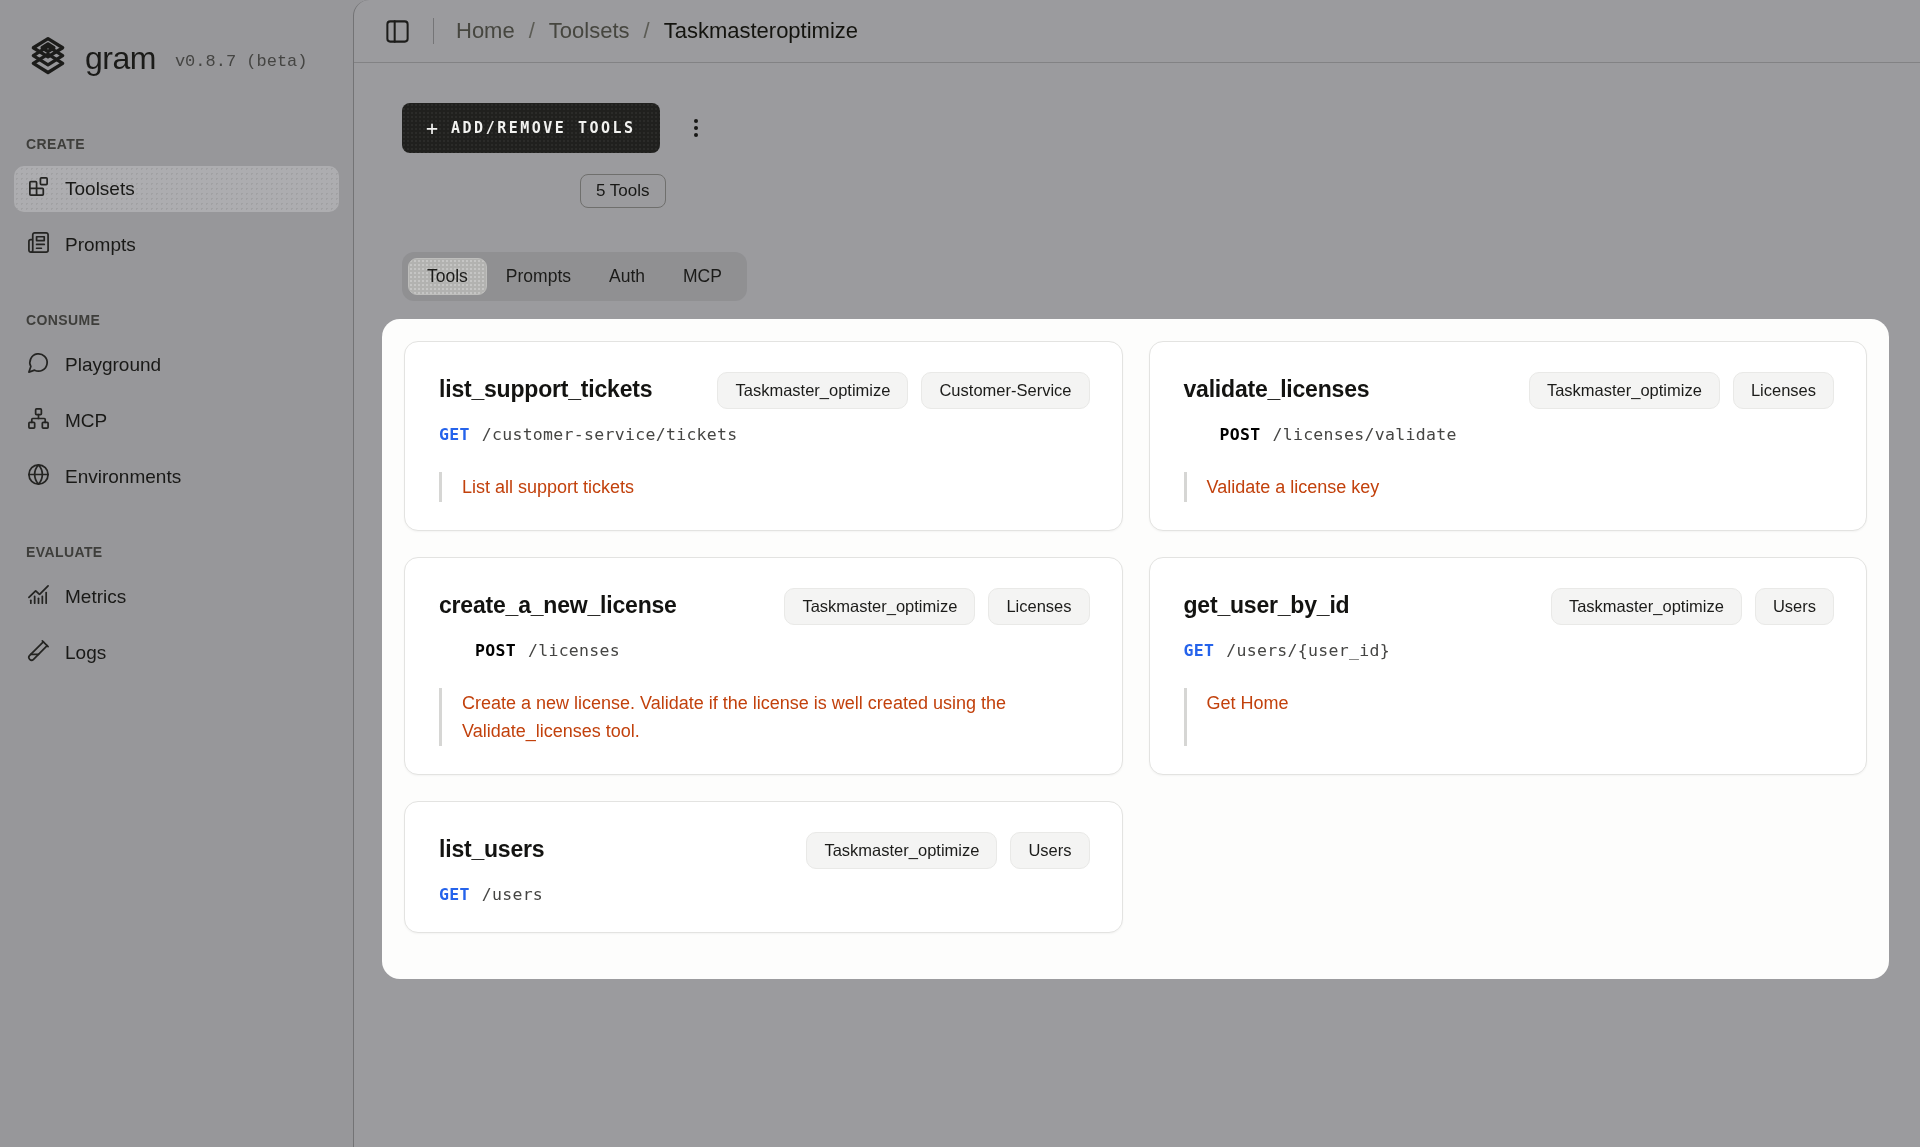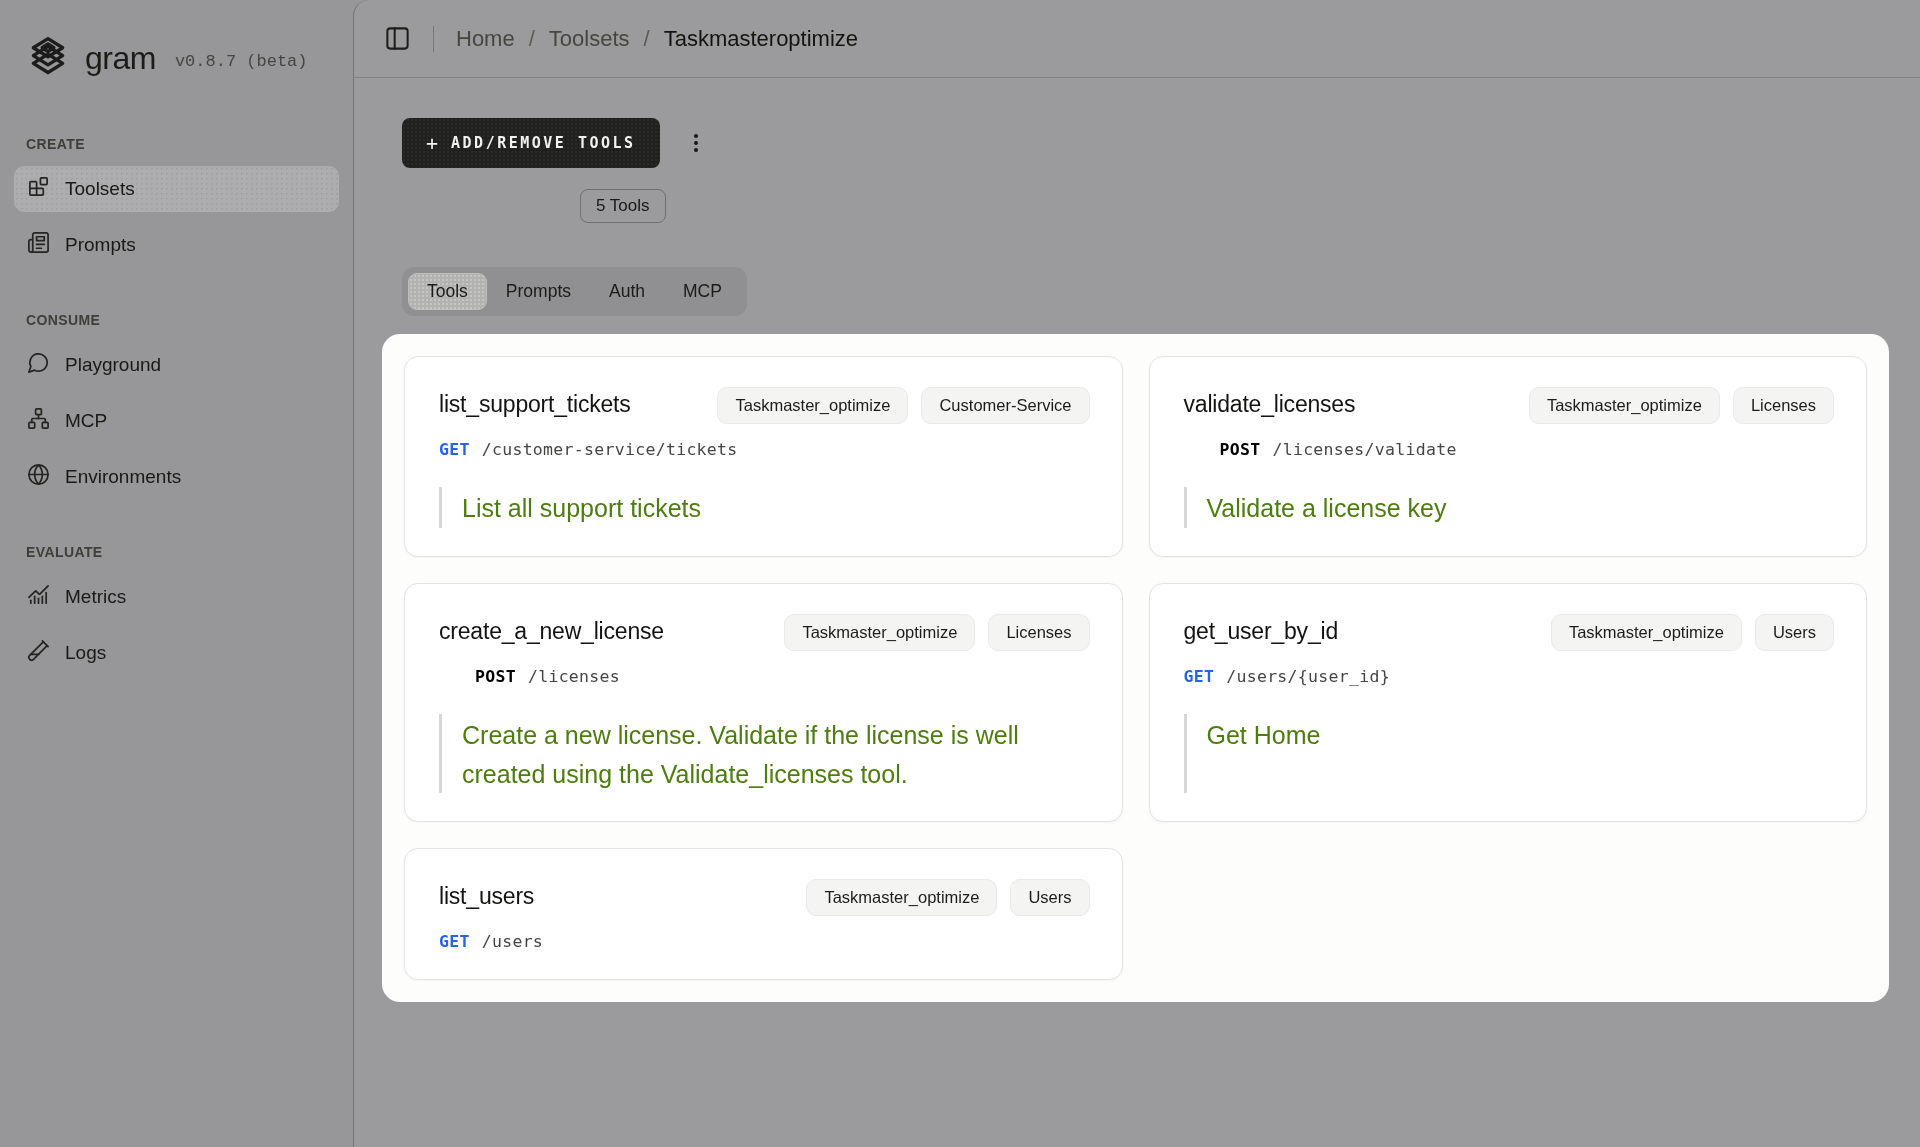--- a/index.html
+++ b/index.html
@@ -49,21 +49,21 @@
 
   
   .main {
     position: absolute; left: 353px; top: 0; right: 0; bottom: 0;
     background: #9b9b9e;
     border-left: 1px solid rgba(40,40,40,0.35);
     border-top-left-radius: 16px;
     overflow: hidden;
   }
   .topbar {
-    height: 78px; display: flex; align-items: center;
+    height: 63px; display: flex; align-items: center;
     padding: 0 30px;
     border-bottom: 1px solid rgba(40,40,40,0.22);
   }
   .panel-toggle { width: 27px; height: 27px; color: #1d1d1b; cursor: pointer; display: flex; }
   .panel-toggle svg { width: 100%; height: 100%; }
   .topbar-divider { width: 1px; height: 26px; background: rgba(30,30,30,0.30); margin: 0 22px; }
   .breadcrumb { display: flex; align-items: center; gap: 14px; font-size: 22px; }
   .crumb { color: #46463f; cursor: pointer; }
   .crumb.current { color: #14140f; cursor: default; }
   .crumb-sep { color: #5c5c55; }
@@ -128,42 +128,42 @@
   .tool-card {
     background: #ffffff;
     border: 1px solid #e3e3e1;
     border-radius: 14px;
     padding: 30px 32px 28px 34px;
     box-shadow: 0 1px 2px rgba(0,0,0,0.04);
     display: flex; flex-direction: column;
     cursor: pointer;
   }
   .tool-card-head { display: flex; justify-content: space-between; align-items: flex-start; gap: 16px; }
-  .tool-name { font-size: 23px; font-weight: 400; color: #131311; letter-spacing: -0.2px; padding-top: 4px; }
+  .tool-name { font-size: 23px; font-weight: 700; color: #131311; letter-spacing: -0.2px; padding-top: 4px; }
   .tool-tags { display: flex; gap: 13px; flex: 0 0 auto; }
   .tag {
     background: #f4f4f3; border: 1px solid #e9e9e7;
     border-radius: 10px; padding: 8px 17px;
     font-size: 16.5px; color: #1c1c1a; white-space: nowrap;
   }
   .tool-endpoint {
     margin-top: 16px;
     font-family: "DejaVu Sans Mono", "Liberation Mono", monospace;
     font-size: 16.5px; letter-spacing: 0.3px;
   }
   .method { font-weight: 700; margin-right: 12px; }
   .method.get { color: #2563eb; }
   .method.post { color: #000000; padding-left: 36px; }
   .endpoint-path { color: #454543; }
   .tool-desc-block {
     margin-top: 28px; flex: 1;
     border-left: 3px solid #d6d6d4;
     padding-left: 20px; padding-top: 2px;
   }
-  .tool-desc { font-size: 25px; color: #4d7c0f; line-height: 1.55; max-width: 620px; }
+  .tool-desc { font-size: 18px; color: #c2410c; line-height: 1.55; max-width: 620px; }
 </style>
 </head>
 <body>
 
 <aside class="sidebar">
   <div class="brand">
     <span><svg viewBox="0 0 24 24" fill="none" stroke="currentColor" stroke-width="1.8" stroke-linecap="round" stroke-linejoin="round">
           <path d="M12 2.5 20 7.5 12 12.5 4 7.5Z"></path>
           <path d="M12 6.8 20 11.8 12 16.8 4 11.8Z"></path>
           <path d="M12 11 20 16 12 21 4 16Z"></path>

